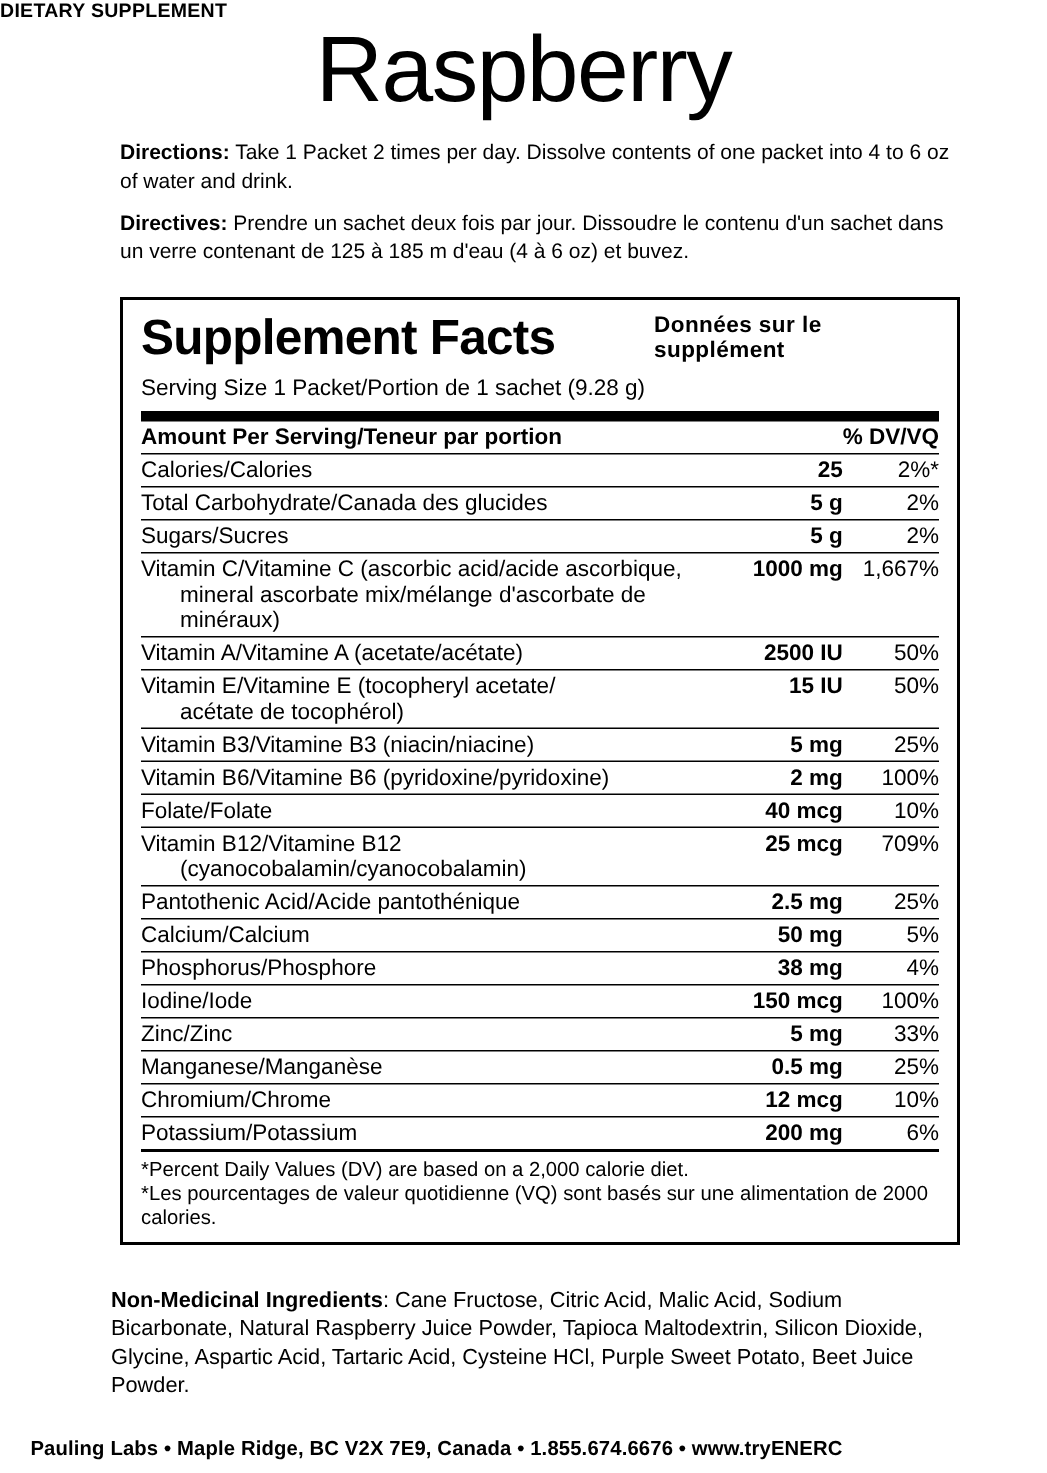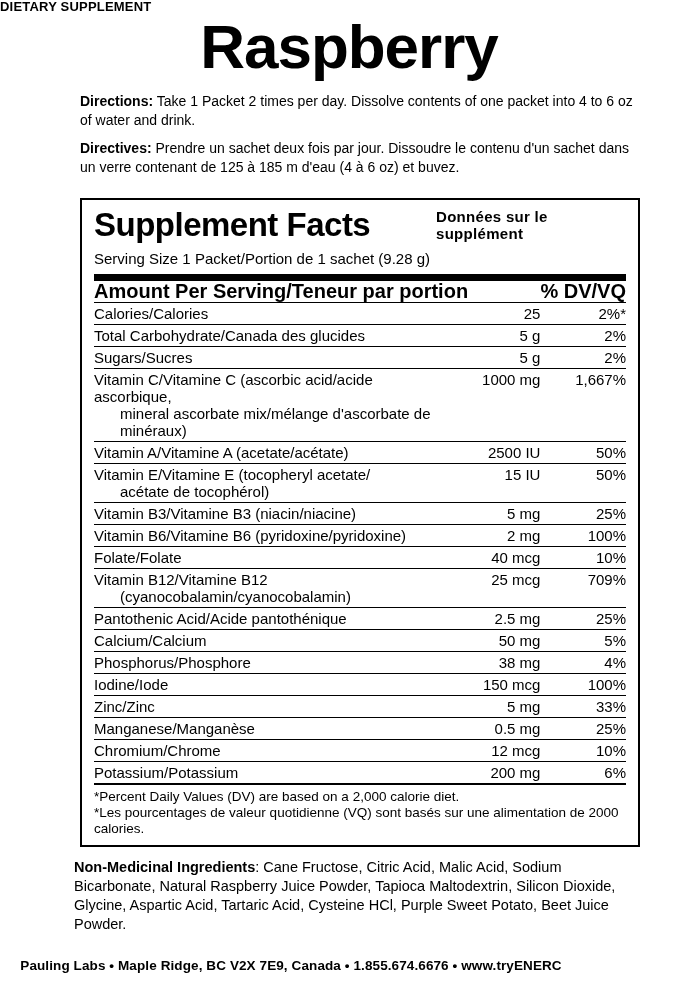--- a/index.html
+++ b/index.html
@@ -32,21 +32,21 @@
     letter-spacing: 0.2px;
     line-height: 14px;
   }
   .product-title {
     position: absolute;
     top: 14px;
     left: 0;
     width: 698px;
     text-align: center;
     font-size: 62px;
-    font-weight: bold;
+    font-weight: normal;
     letter-spacing: -1px;
     line-height: 66px;
   }
 
   
   .directions-block {
     position: absolute;
     top: 92px;
     left: 80px;
     width: 560px;
@@ -120,29 +120,30 @@
   }
   .c-name {
     text-align: left;
     padding-right: 6px;
   }
   .c-amt {
     text-align: right;
     white-space: nowrap;
     padding-right: 10px;
     width: 90px;
+    font-weight: bold;
   }
   .c-dv {
     text-align: right;
     white-space: nowrap;
     width: 64px;
   }
   .hdr-row td {
     font-weight: bold;
-    font-size: 20px;
+    font-size: 15px;
     padding: 2px 0 3px 0;
   }
   .indent2 {
     display: block;
     padding-left: 26px;
   }
   .footnotes {
     font-size: 13.5px;
     line-height: 16px;
     padding-top: 4px;

